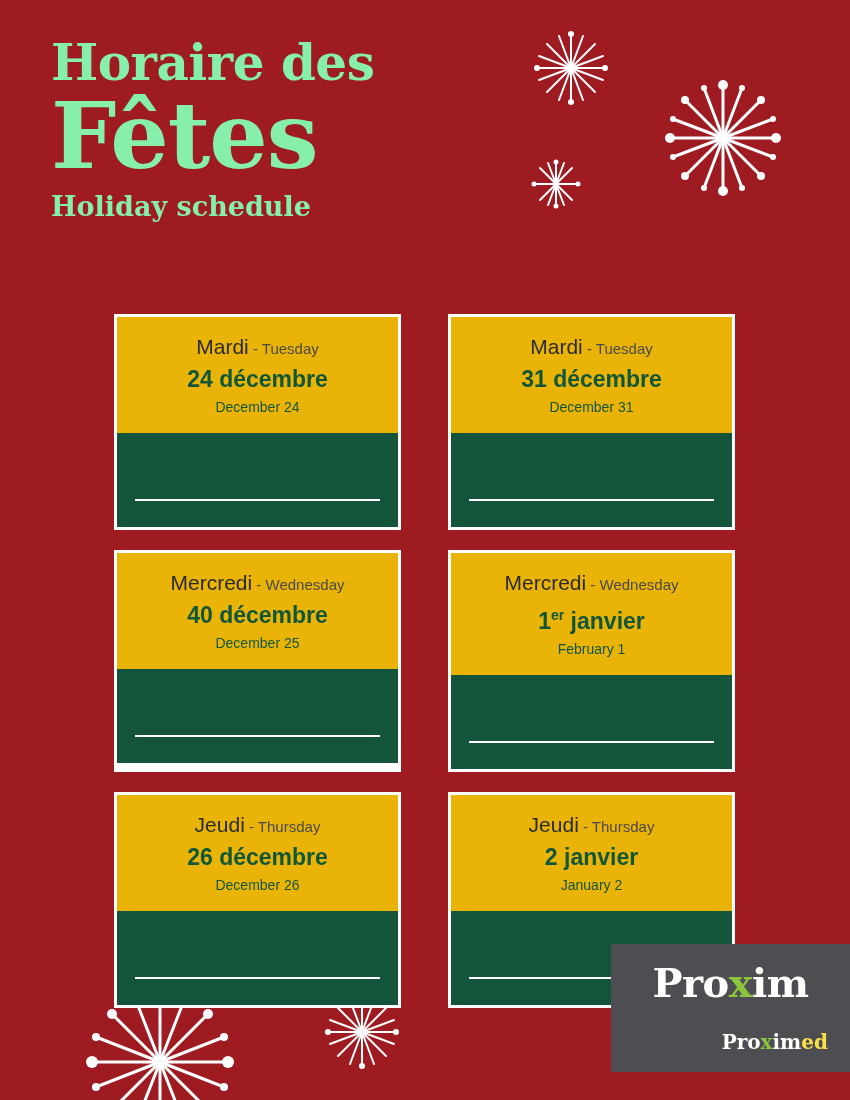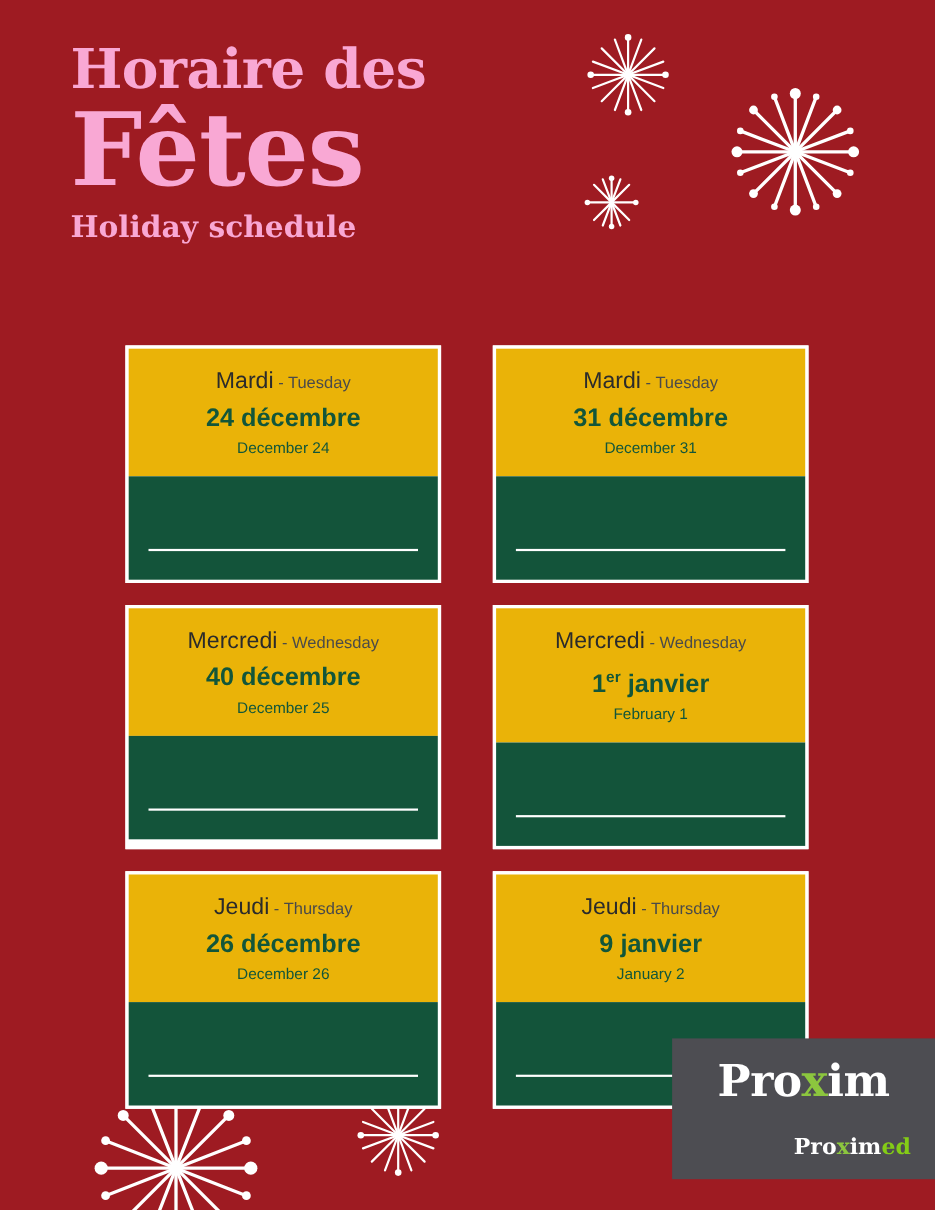--- a/index.html
+++ b/index.html
@@ -12,24 +12,24 @@
   body {
     background: #9e1b22;
     font-family: "Liberation Sans", sans-serif;
     position: relative;
     overflow: hidden;
   }
 
   
   .header {
     position: absolute;
-    left: 64px;
+    left: 51px;
     top: 34px;
     width: 520px;
-    color: #f9a8d4;
+    color: #86efac;
   }
 
   .title-line1 {
     font-family: "DejaVu Serif", serif;
     font-weight: bold;
     font-size: 50px;
     line-height: 58px;
     letter-spacing: -0.5px;
   }
 
@@ -169,21 +169,21 @@
     font-family: "DejaVu Serif", serif;
     font-weight: bold;
     font-size: 20px;
     color: #ffffff;
     line-height: 24px;
     margin-top: 2px;
     align-self: flex-end;
     margin-right: 22px;
   }
   .logo-sub .x-green { color: #8cc63e; }
-  .logo-sub .ed-red { color: #84cc16; }
+  .logo-sub .ed-red { color: #fde047; }
 </style>
 </head>
 <body>
 
 <div class="header">
   <div class="title-line1">Horaire des</div>
   <div class="title-line2">Fêtes</div>
   <div class="subtitle">Holiday schedule</div>
 </div>
 
@@ -422,21 +422,21 @@
       <div class="card-body">
         <div class="write-line"></div>
       </div>
     </div>
 
     <div class="card">
       <div class="card-head">
         <div class="day-line">
           <span class="day-fr">Jeudi</span><span class="day-en"> - </span><span class="day-en">Thursday</span>
         </div>
-        <div class="date-fr"><span>9 janvier</span></div>
+        <div class="date-fr"><span>2 janvier</span></div>
         <div class="date-en">January 2</div>
       </div>
       <div class="card-body">
         <div class="write-line"></div>
       </div>
     </div>
   </div>
 
 </div>
 

